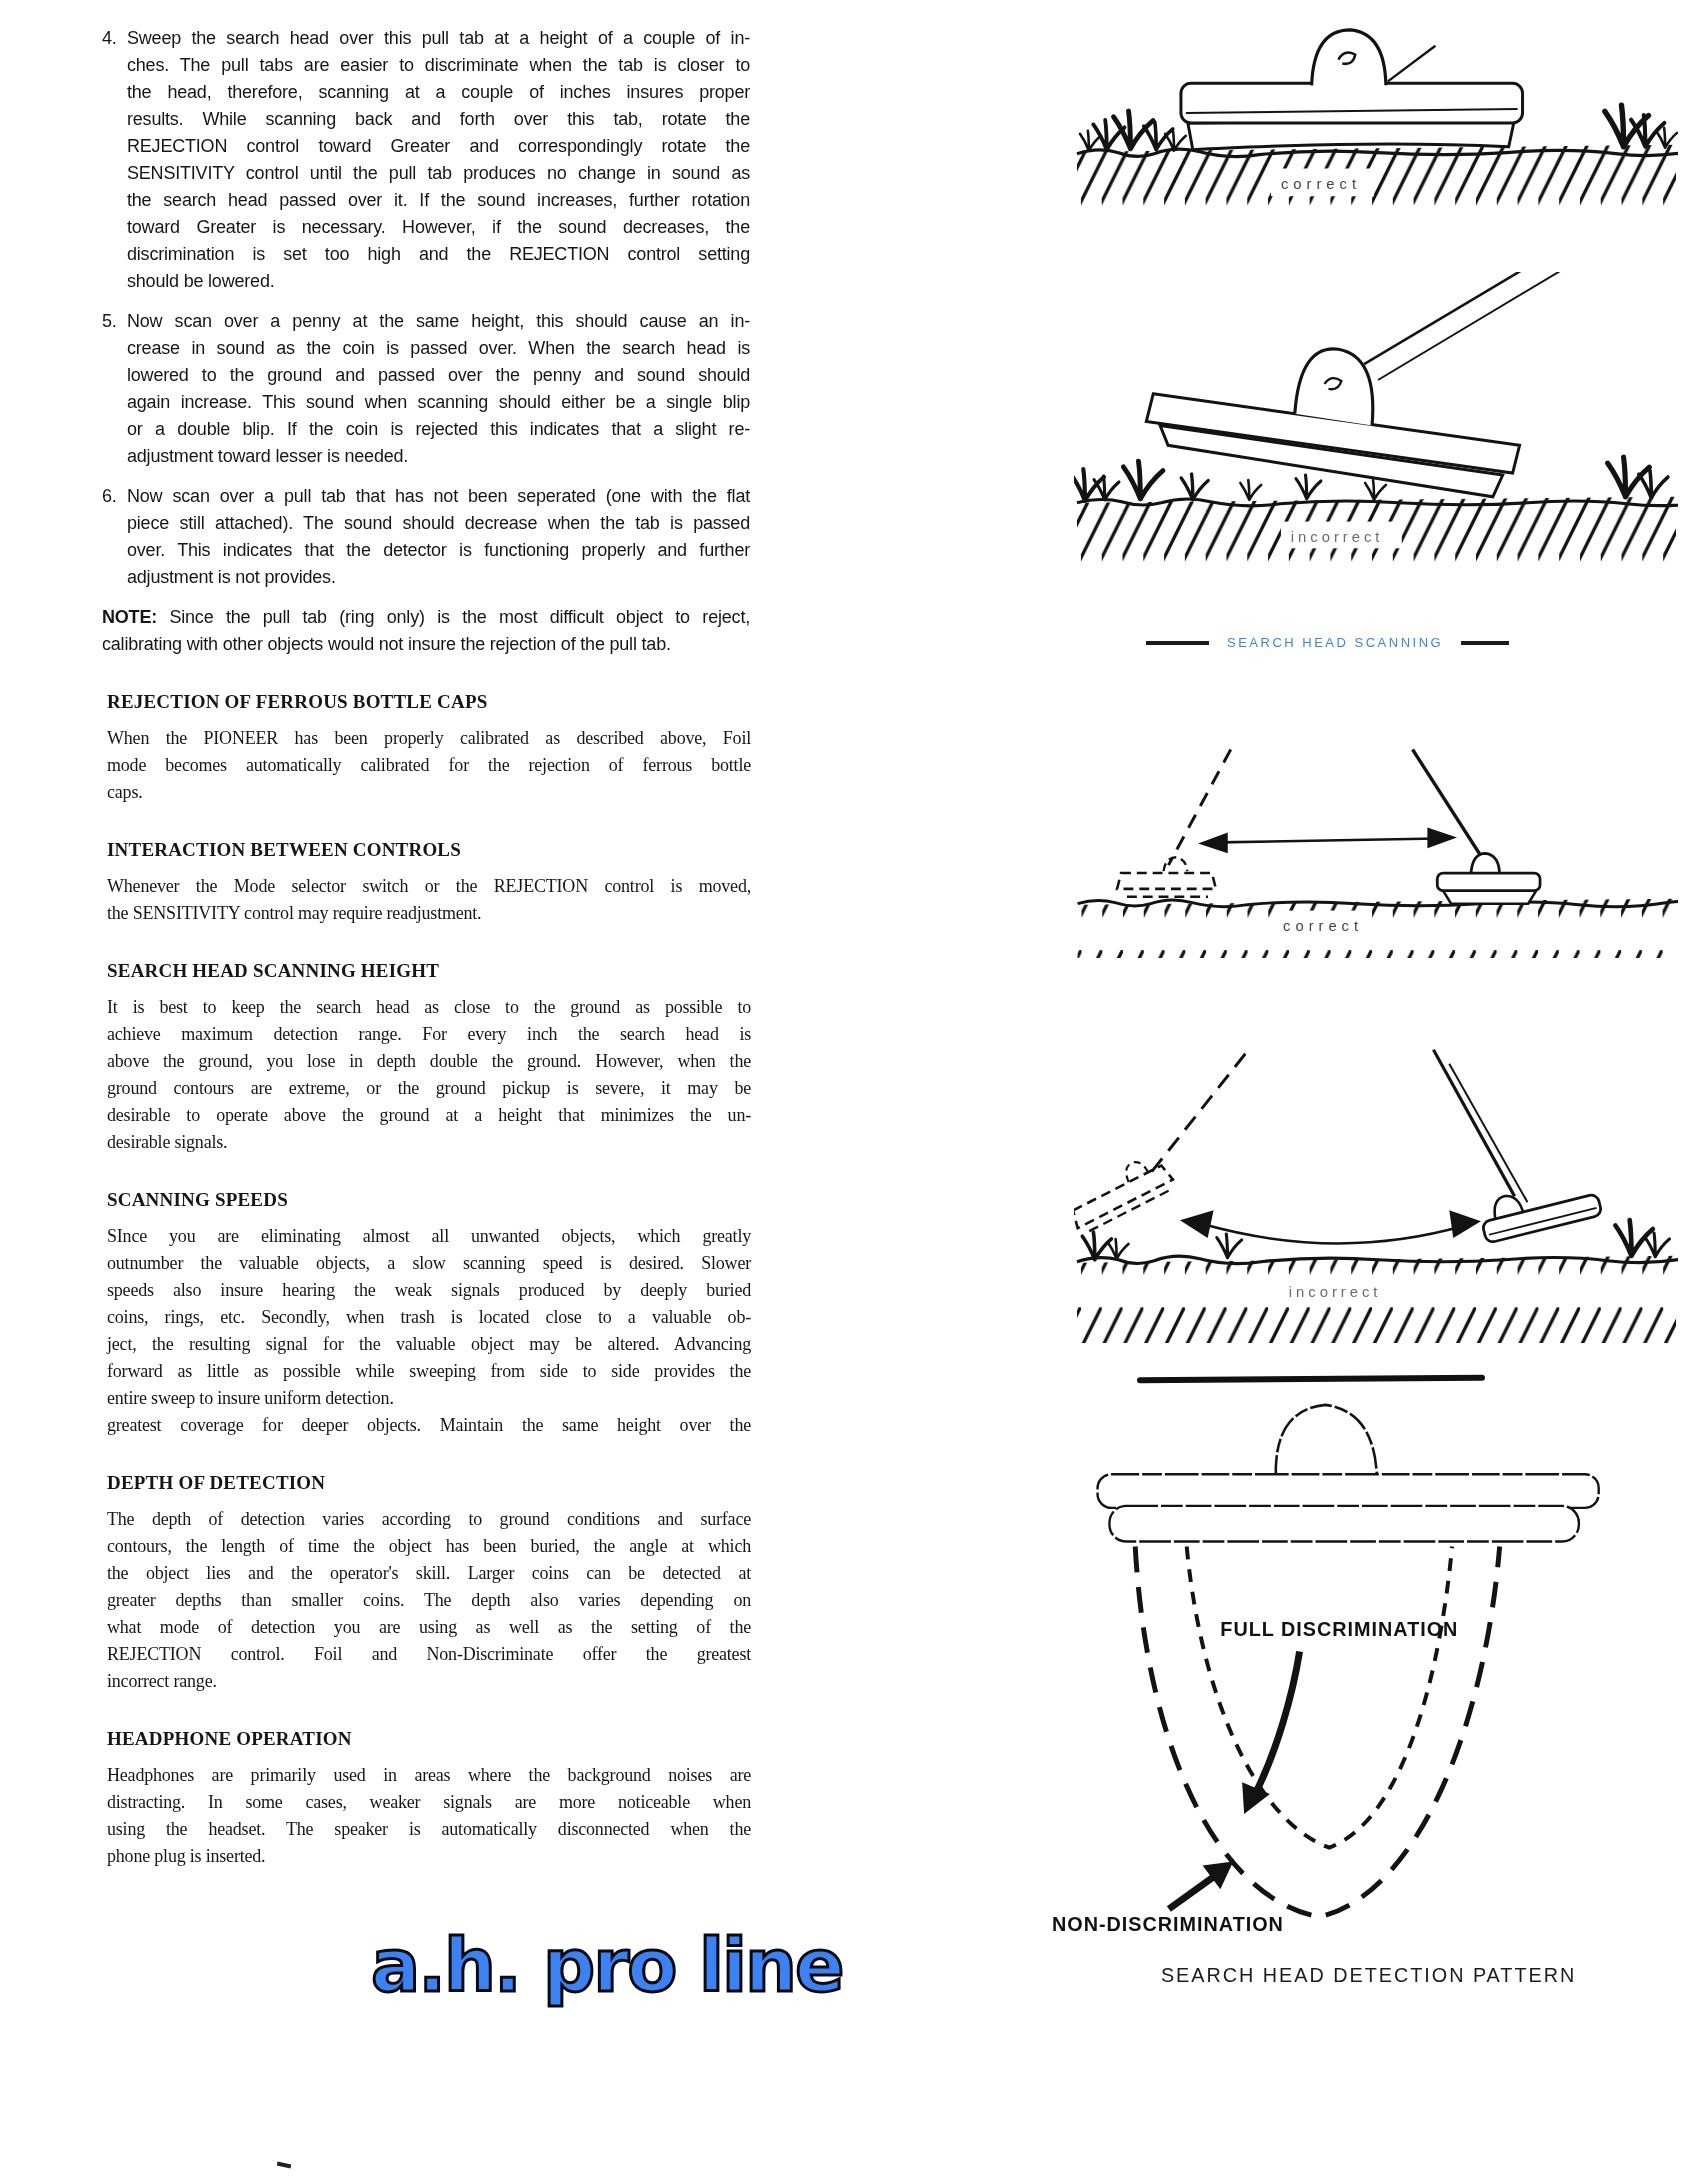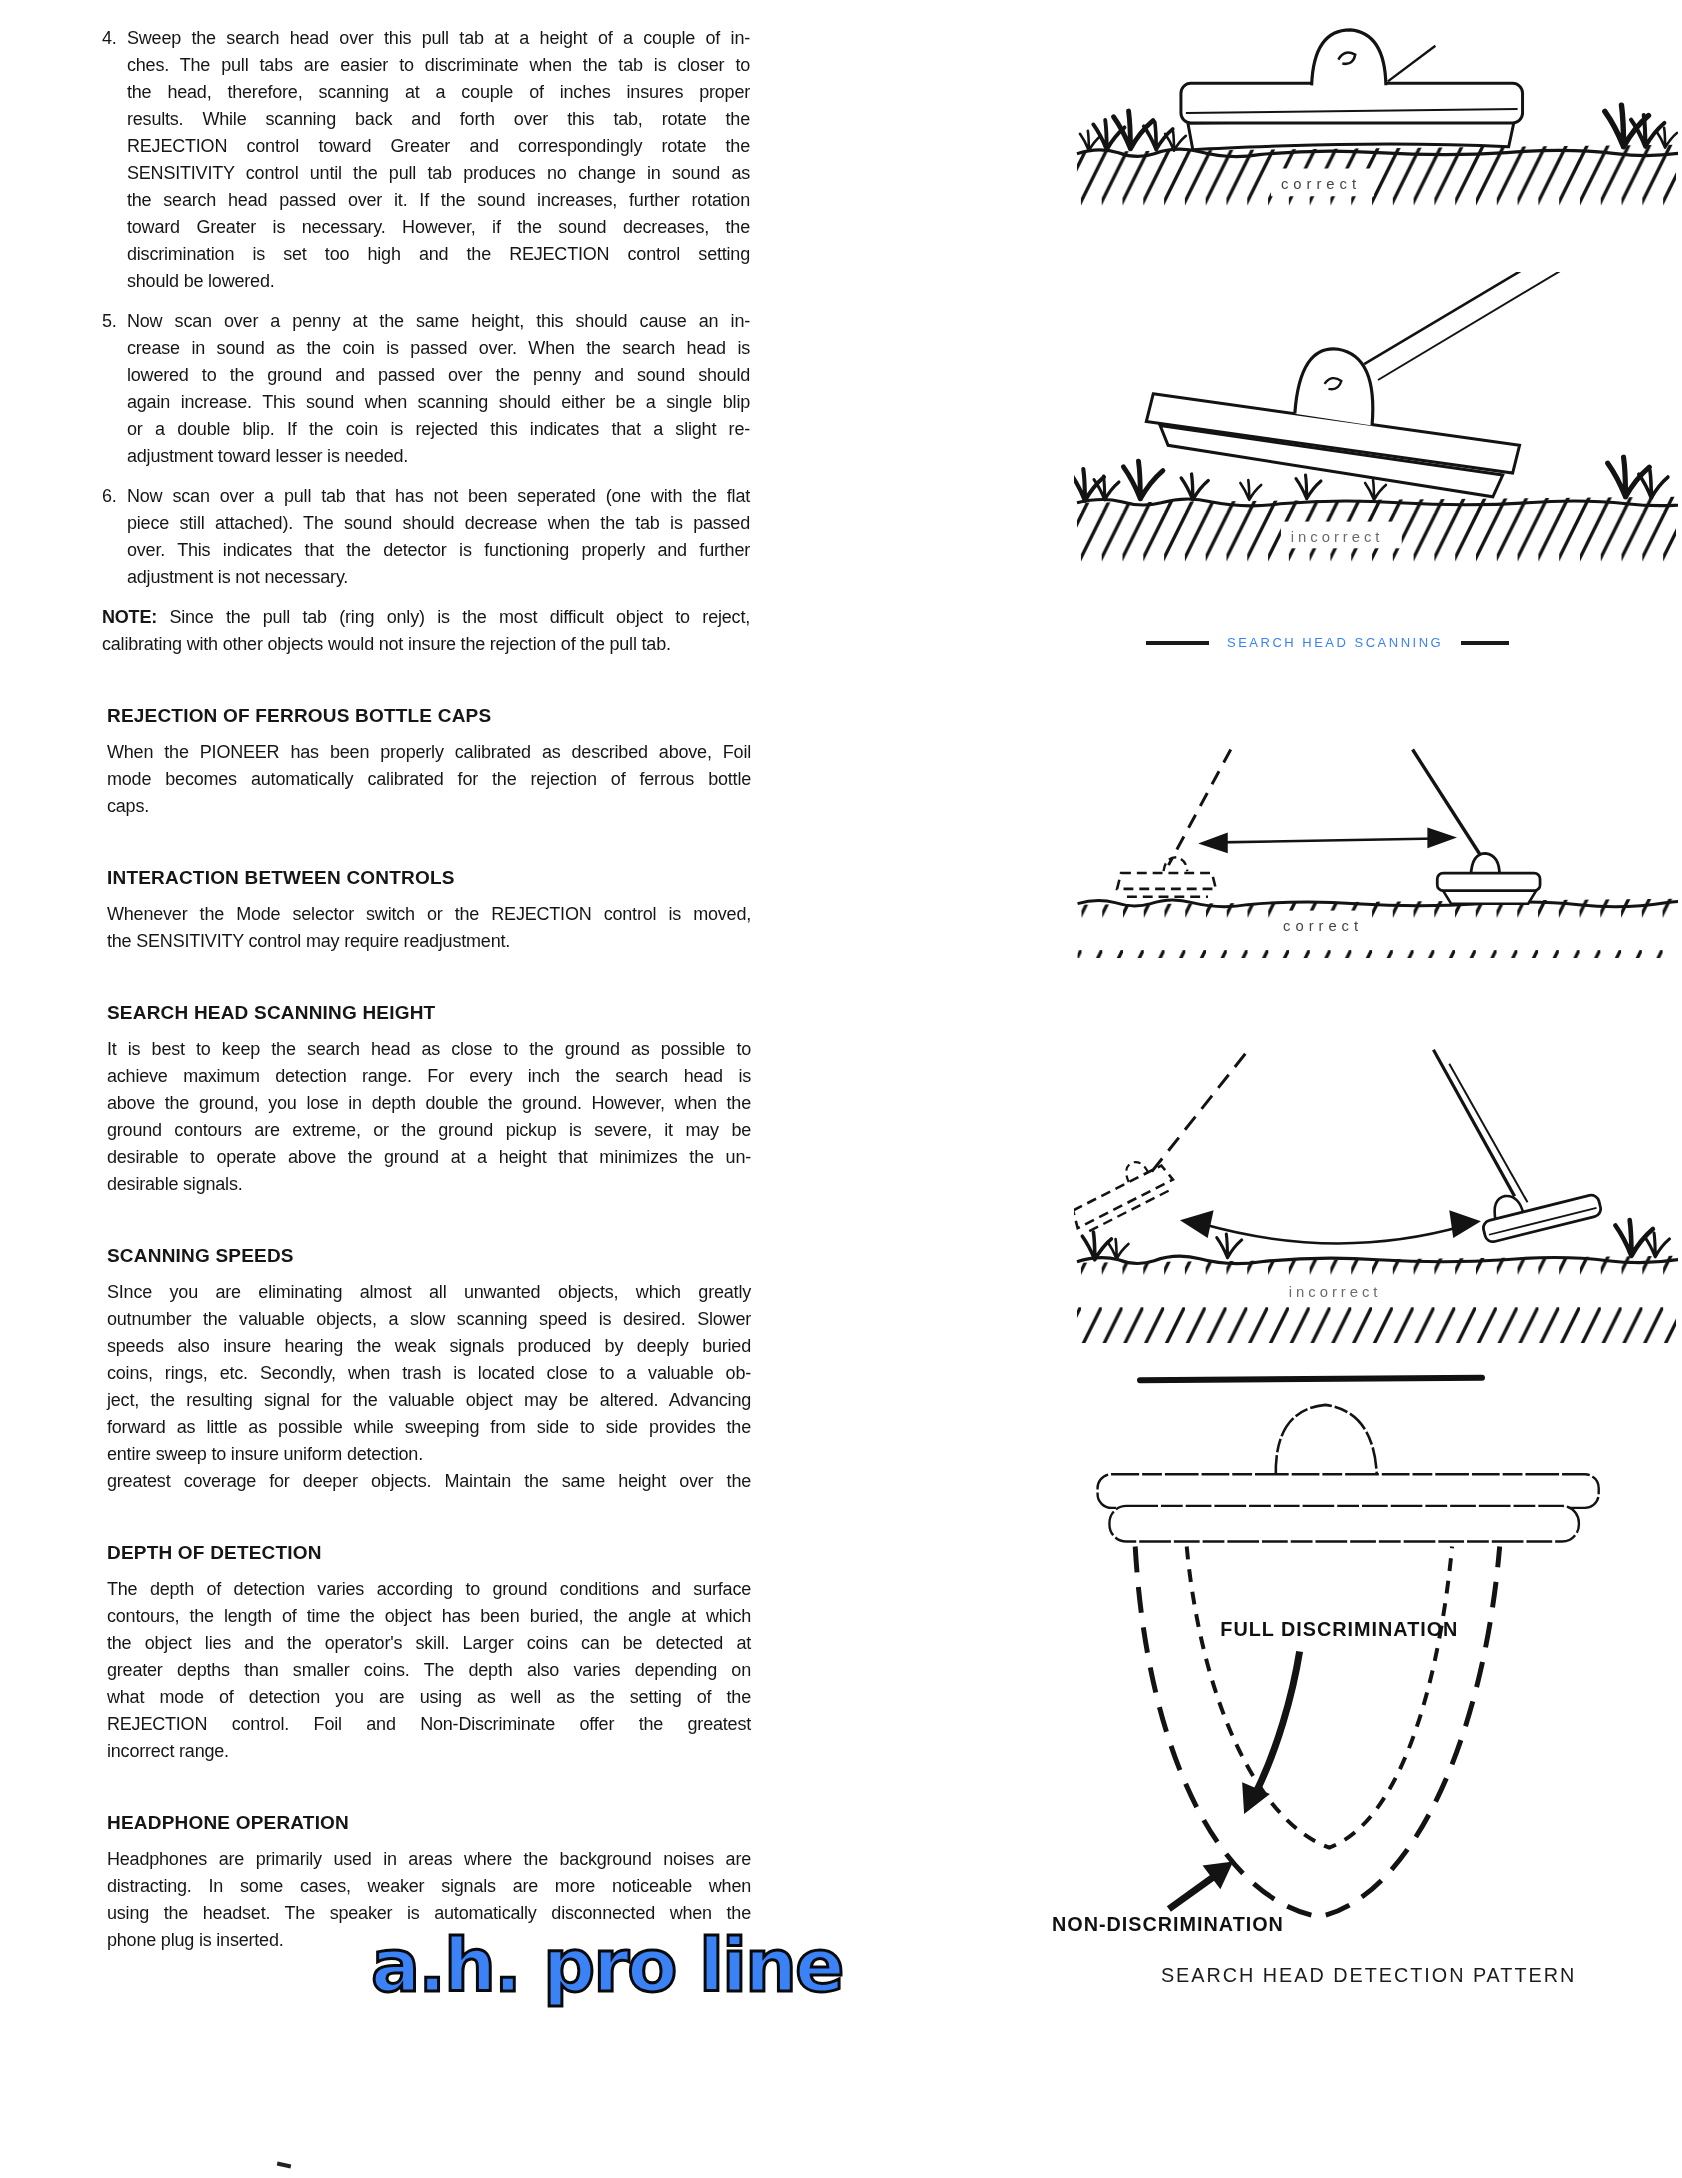--- a/index.html
+++ b/index.html
@@ -8,21 +8,21 @@
   
   #col{position:absolute;left:102px;top:25px;width:648px;font-size:18px;line-height:27px;letter-spacing:-0.2px;}
   .litem{display:flex;margin-top:13px;}
   .litem:first-child{margin-top:0;}
   .lnum{width:25px;flex:none;}
   .ltext{flex:1;min-width:0;}
   .tline{min-height:27px;}
   .just{text-align:justify;text-align-last:justify;}
   .note{margin-top:13px;}
   .b{font-weight:bold;}
-  .section{margin-top:44px;margin-left:5px;width:644px;}
+  .section{margin-top:30px;margin-left:5px;width:644px;font-family:Liberation Serif, serif;}
   .section h3{font-size:19px;line-height:28px;margin:0 0 9px 0;letter-spacing:0.2px;font-weight:bold;}
   
   #logo{position:absolute;left:371px;top:1923px;font-size:73px;font-weight:900;
         font-family:"DejaVu Sans",sans-serif;letter-spacing:-2px;-webkit-text-stroke:3px #0a0a0a;color:#3b82f6;}
   
   #cap1{position:absolute;left:1146px;top:635px;display:flex;align-items:center;gap:18px;color:#222;}
   #cap1 .dash{height:4px;background:#1a1a1a;}
   #cap1 .d1{width:63px;} #cap1 .d2{width:48px;}
   #cap1 .captxt{font-size:13px;letter-spacing:2.5px;white-space:nowrap;color:#3b82f6;}
   #sep{position:absolute;left:1137px;top:1376px;width:348px;height:6px;background:#111;border-radius:3px;transform:rotate(-0.4deg);}
@@ -68,21 +68,21 @@
           <div class="tline">adjustment toward lesser is needed.</div>
         </div>
     </div>
 
     <div class="litem">
       <div class="lnum">6.</div>
       <div class="ltext">
           <div class="tline just">Now scan over a pull tab that has not been seperated (one with the flat</div>
           <div class="tline just">piece still attached). The sound should decrease when the tab is passed</div>
           <div class="tline just">over. This indicates that the detector is functioning properly and further</div>
-          <div class="tline">adjustment is not necessary.</div>
+          <div class="tline">adjustment is not provides.</div>
         </div>
     </div>
 
     <div class="note">
       <div class="tline just"><span class="b">NOTE:</span><span> </span><span>Since the pull tab (ring only) is the most difficult object to reject,</span></div>
       <div class="tline">calibrating with other objects would not insure the rejection of the pull tab.</div>
     </div>
 
     <div class="section">
       <h3>REJECTION OF FERROUS BOTTLE CAPS</h3>

